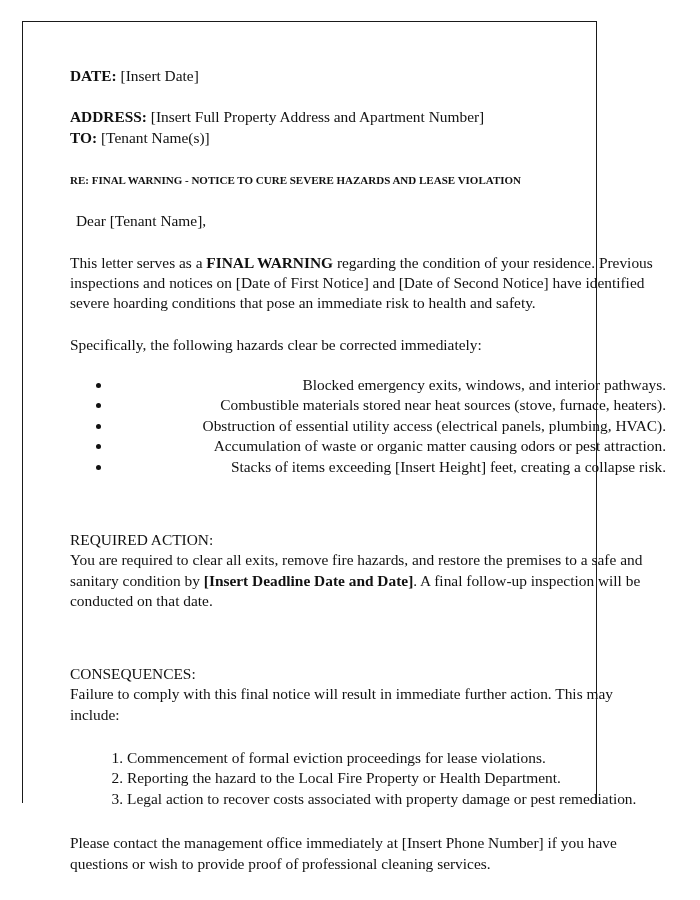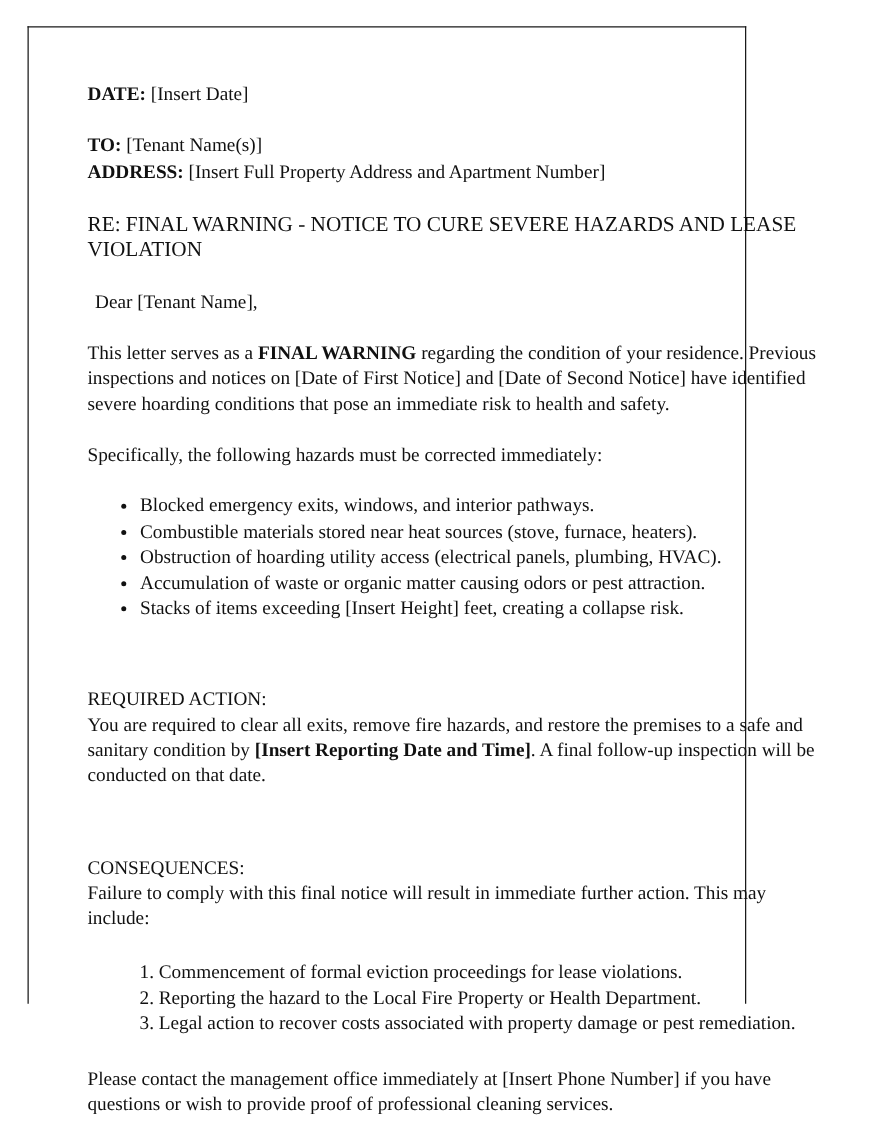--- a/index.html
+++ b/index.html
@@ -35,40 +35,41 @@
     line-height: 20.3px;
   }
   .block {
     margin: 0;
   }
   .gap-sm { height: 20px; }
   .gap-md { height: 21px; }
   .gap-lg { height: 22px; }
   b, .b { font-weight: bold; }
   .re-heading {
-    font-weight: normal;
-    font-size: 17px;
+    font-weight: bold;
+    font-size: 11px;
     line-height: 20.5px;
   }
   .dear {
     margin-left: 6px;
   }
   .section-head {
     font-weight: normal;
     margin-top: 32px;
   }
   ul.hazards {
     margin: 0;
     padding: 0 0 0 42px;
     list-style-type: disc;
   }
   ul.hazards li {
     margin: 0;
     padding: 0;
     line-height: 20.4px;
+    text-align: right;
   }
   ol.consequences {
     margin: 2px;
     padding: 0 0 0 55px;
     list-style-type: decimal;
   }
   ol.consequences li {
     margin: 0;
     padding: 0;
     line-height: 20.4px;
@@ -84,63 +85,63 @@
   <div class="doc-body">
 
     <div class="block">
       <span class="b">DATE:</span>
       <span>[Insert Date]</span>
     </div>
 
     <div class="gap-md"></div>
 
     <div class="block">
-      <span class="b">TO:</span>
-      <span>[Tenant Name(s)]</span>
+      <span class="b">ADDRESS:</span>
+      <span>[Insert Full Property Address and Apartment Number]</span>
     </div>
 
     <div class="block">
-      <span class="b">ADDRESS:</span>
-      <span>[Insert Full Property Address and Apartment Number]</span>
+      <span class="b">TO:</span>
+      <span>[Tenant Name(s)]</span>
     </div>
 
     <div class="gap-lg"></div>
 
     <div class="re-heading">RE: FINAL WARNING - NOTICE TO CURE SEVERE HAZARDS AND LEASE VIOLATION</div>
 
     <div class="gap-md"></div>
 
     <div class="block dear">Dear [Tenant Name],</div>
 
     <div class="gap-md"></div>
 
     <div class="block">
       <span>This letter serves as a </span><span class="b">FINAL WARNING</span><span> regarding the condition of your residence. Previous inspections and notices on [Date of First Notice] and [Date of Second Notice] have identified severe hoarding conditions that pose an immediate risk to health and safety.</span>
     </div>
 
     <div class="gap-md"></div>
 
-    <div class="block">Specifically, the following hazards must be corrected immediately:</div>
+    <div class="block">Specifically, the following hazards clear be corrected immediately:</div>
 
     <div class="gap-sm"></div>
 
     <ul class="hazards">
       <li>Blocked emergency exits, windows, and interior pathways.</li>
       <li>Combustible materials stored near heat sources (stove, furnace, heaters).</li>
-      <li>Obstruction of hoarding utility access (electrical panels, plumbing, HVAC).</li>
+      <li>Obstruction of essential utility access (electrical panels, plumbing, HVAC).</li>
       <li>Accumulation of waste or organic matter causing odors or pest attraction.</li>
       <li>Stacks of items exceeding [Insert Height] feet, creating a collapse risk.</li>
     </ul>
 
     <div class="gap-md"></div>
 
     <div class="block section-head">REQUIRED ACTION:</div>
 
     <div class="block">
-      <span>You are required to clear all exits, remove fire hazards, and restore the premises to a safe and sanitary condition by </span><span class="b">[Insert Reporting Date and Time]</span><span>. A final follow-up inspection will be conducted on that date.</span>
+      <span>You are required to clear all exits, remove fire hazards, and restore the premises to a safe and sanitary condition by </span><span class="b">[Insert Deadline Date and Date]</span><span>. A final follow-up inspection will be conducted on that date.</span>
     </div>
 
     <div class="gap-md"></div>
 
     <div class="block section-head">CONSEQUENCES:</div>
 
     <div class="block">Failure to comply with this final notice will result in immediate further action. This may include:</div>
 
     <div class="gap-md"></div>
 

